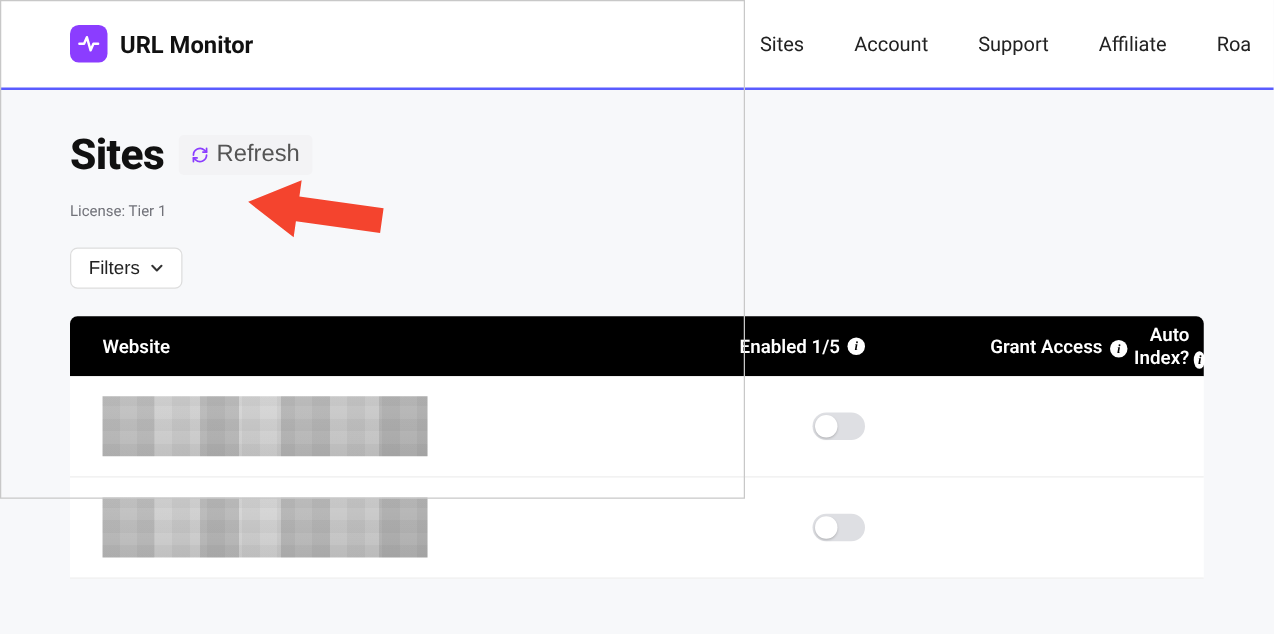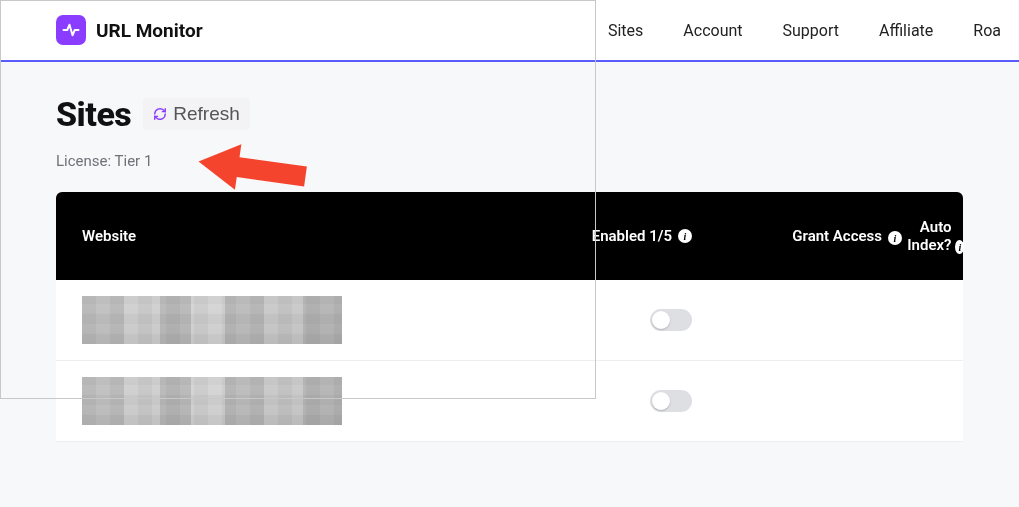--- a/index.html
+++ b/index.html
@@ -6,21 +6,21 @@
   body {
     font-family: -apple-system, BlinkMacSystemFont, "Segoe UI", Roboto, sans-serif;
     background: #f7f8fa;
     width: 1019px;
     height: 507px;
     overflow: hidden;
     position: relative;
   }
   .topbar {
     background: #fff;
-    height: 62px;
+    height: 72px;
     border-bottom: 2px solid #5a5cff;
     display: flex;
     align-items: center;
     justify-content: space-between;
     padding: 0 18px 0 56px;
   }
   .brand {
     display: flex;
     align-items: center;
     gap: 10px;
@@ -72,21 +72,21 @@
     padding: 5px 10px;
     font-size: 19px;
     color: #555;
     display: flex;
     align-items: center;
     gap: 6px;
     cursor: pointer;
   }
   .refresh-btn svg { width: 14px; height: 14px; }
   .license {
-    font-size: 15px;
+    font-size: 12px;
     color: #717279;
     margin-bottom: 22px;
   }
   .description {
     font-size: 16px;
     color: #5b5c63;
     margin-bottom: 22px;
   }
   .filters-btn {
     background: #fff;
@@ -100,21 +100,21 @@
     gap: 8px;
     cursor: pointer;
     margin-bottom: 22px;
   }
   .filters-btn svg { width: 11px; height: 11px; }
   .table-header {
     background: #000;
     color: #fff;
     display: flex;
     align-items: center;
-    padding: 26px 26px;
+    padding: 6px 26px;
     border-radius: 6px 6px 0 0;
     font-size: 15px;
     font-weight: 600;
   }
   .col-website { flex: 0 0 430px; }
   .col-enabled { flex: 0 0 180px; text-align: right; display: flex; justify-content: flex-end; align-items: center; gap: 6px;}
   .col-grant   { flex: 0 0 210px; text-align: right; display: flex; justify-content: flex-end; align-items: flex-end; gap: 6px;}
   .col-auto    { flex: 1; text-align: right; display: flex; justify-content: flex-end; align-items: flex-end; gap: 4px;}
   .info-icon {
     width: 14px;
@@ -225,20 +225,26 @@
         <path d="M21 12a9 9 0 0 1-15 6.7L3 16"></path>
         <path d="M3 21v-5h5"></path>
       </svg>
       <span>Refresh</span>
     </button>
   </div>
 
   <div class="license">License: Tier 1</div>
 
 
+  <button class="filters-btn">
+    <span>Filters</span>
+    <svg viewBox="0 0 12 12" fill="none" stroke="#333" stroke-width="1.8" stroke-linecap="round" stroke-linejoin="round">
+      <polyline points="2,4 6,8 10,4"></polyline>
+    </svg>
+  </button>
 
   <div class="table-header">
     <div class="col-website">Website</div>
     <div class="col-enabled">
       <span>Enabled 1/5</span>
       <span class="info-icon">i</span>
     </div>
     <div class="col-grant">
       <span>Grant Access</span>
       <span class="info-icon">i</span>

